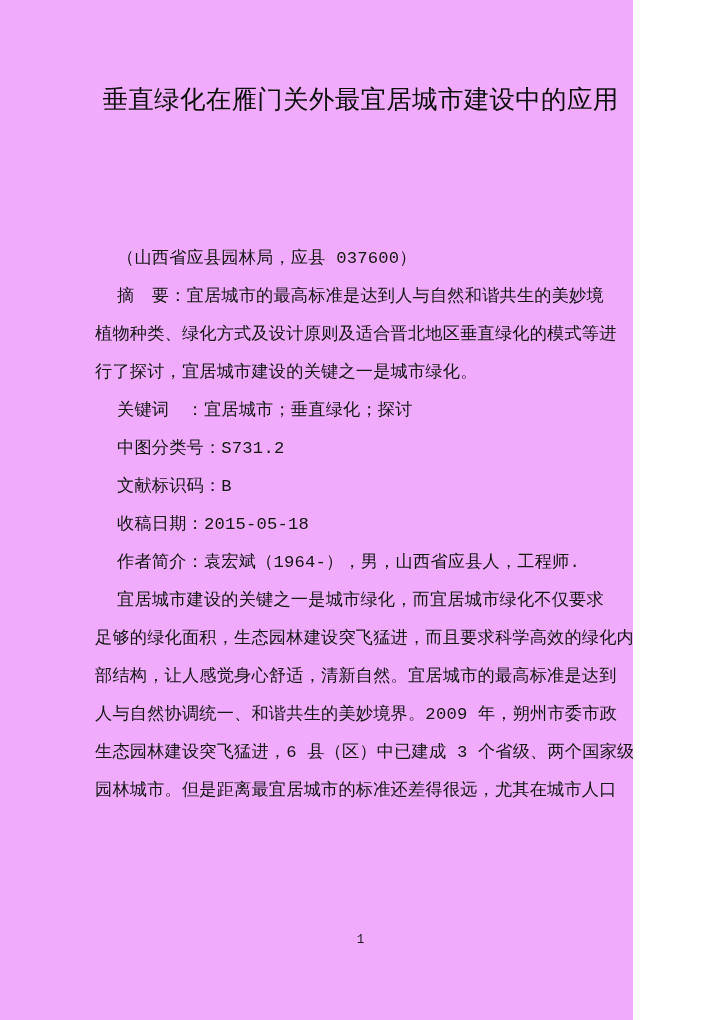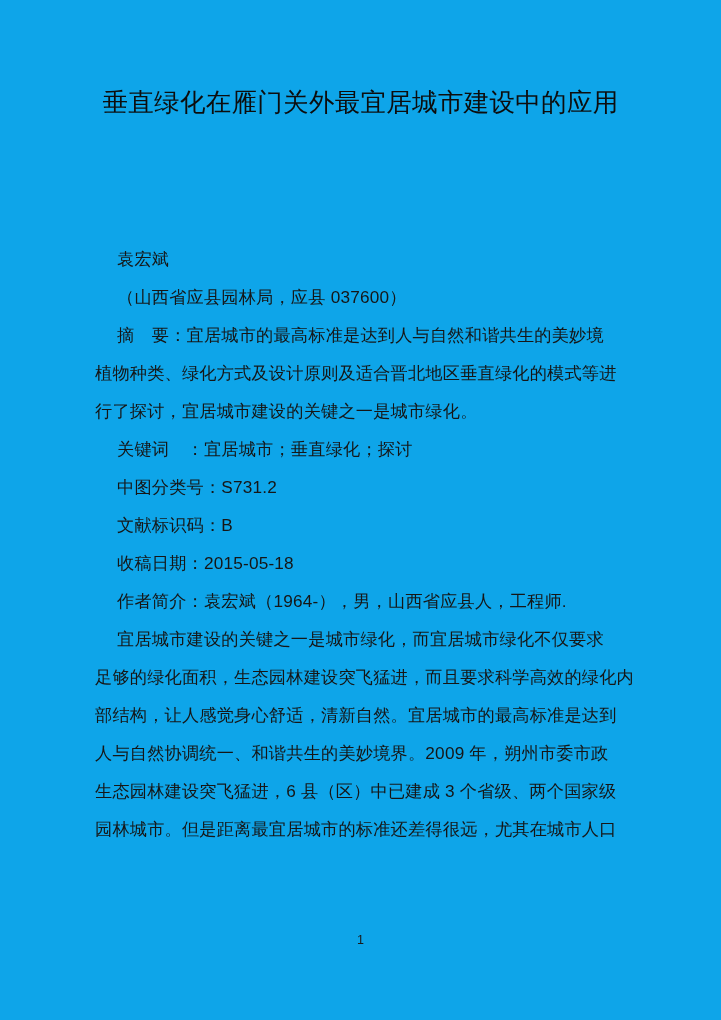--- a/index.html
+++ b/index.html
@@ -2,25 +2,25 @@
 <html><head>
 <meta charset="utf-8">
 <style>
   html, body {
     margin: 0;
     padding: 0;
     background: #ffffff;
   }
   .page {
     position: relative;
-    width: 721px;
+    width: 633px;
     height: 1020px;
-    background: #0ea5e9;
+    background: #f0abfc;
     overflow: hidden;
-    font-family: Liberation Sans, sans-serif;
+    font-family: Liberation Mono, monospace;
     color: #141414;
   }
   .title {
     position: absolute;
     left: 95px;
     top: 82px;
     width: 531px;
     text-align: center;
     font-size: 25.5px;
     line-height: 40px;
@@ -56,21 +56,20 @@
 </style>
 </head>
 <body>
 
 <div class="page">
 
   <div class="title">垂直绿化在雁门关外最宜居城市建设中的应用</div>
 
   <div class="content">
 
-    <div class="line indent">袁宏斌</div>
 
     <div class="line indent">（山西省应县园林局，应县 037600）</div>
 
     <div class="line indent">摘　要：宜居城市的最高标准是达到人与自然和谐共生的美妙境</div>
     <div class="line">植物种类、绿化方式及设计原则及适合晋北地区垂直绿化的模式等进</div>
     <div class="line">行了探讨，宜居城市建设的关键之一是城市绿化。</div>
 
     <div class="line indent">关键词　：宜居城市；垂直绿化；探讨</div>
 
     <div class="line indent">中图分类号：S731.2</div>

